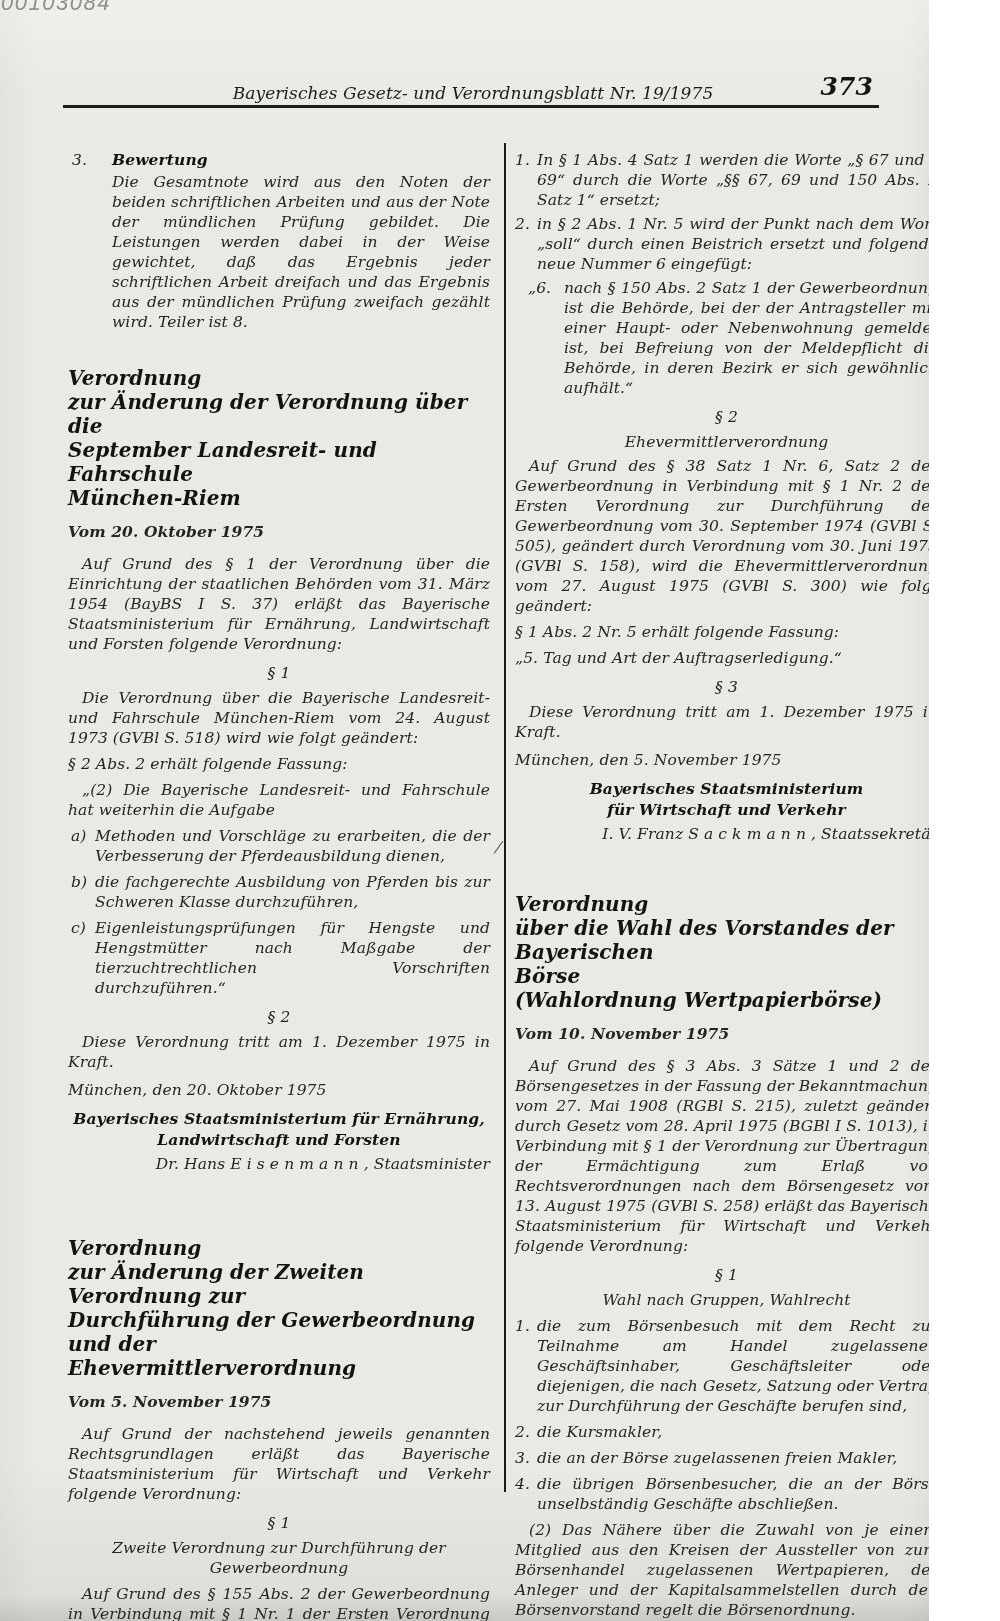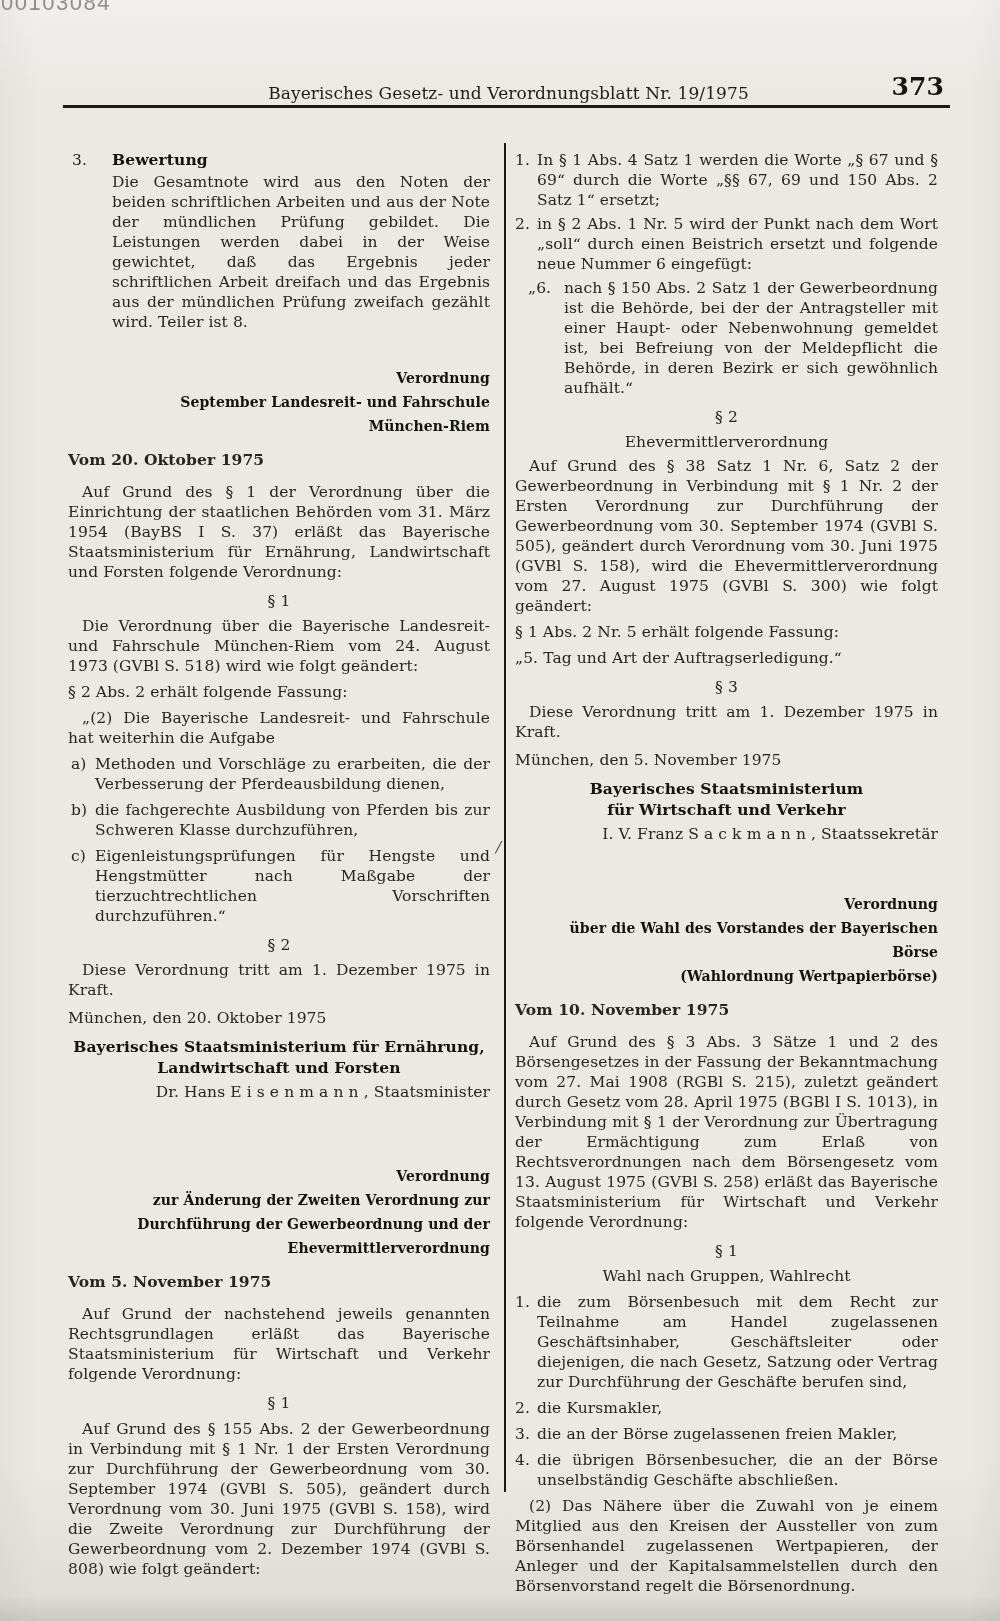--- a/index.html
+++ b/index.html
@@ -1,26 +1,27 @@
 <!DOCTYPE html>
 <html><head>
 <meta charset="utf-8">
 <style>
   html, body { margin:0; padding:0; }
   .page {
     position:relative;
-    width:1000px; height:1621px;
+    width:929px; height:1621px;
     background-color:#ebe9e4;
     background-image: linear-gradient(180deg, rgba(255,255,255,0.30) 0%, rgba(0,0,0,0) 6%, rgba(0,0,0,0) 90%, rgba(0,0,0,0.06) 100%),
                       linear-gradient(90deg, rgba(0,0,0,0.03) 0%, rgba(0,0,0,0) 4%, rgba(0,0,0,0) 97%, rgba(0,0,0,0.03) 100%);
     overflow:hidden;
     font-family:"DejaVu Serif", serif;
     font-size:15.5px;
     color:#26251f;
     letter-spacing:0.1px;
+    font-style:italic;
   }
   .stamp {
     position:absolute; top:-10px; left:1px;
     font-family:"Liberation Sans", sans-serif;
     font-size:22px; color:#8f8f8d; letter-spacing:1.5px;
   }
   .journal-title {
     position:absolute; top:83px; left:65px; right:48px;
     text-align:center; font-size:17px; color:#1e1d19;
   }
@@ -43,21 +44,21 @@
   .bottom-shade {
     position:absolute; left:0; right:0; bottom:0; height:26px;
     background:linear-gradient(180deg, rgba(0,0,0,0) 0%, rgba(60,58,52,0.12) 100%);
   }
   .col { position:absolute; line-height:20px; }
   .col.left  { left:68px;  top:150px; width:422px; }
   .col.right { left:515px; top:150px; width:423px; }
 
   .para { text-align:justify; text-indent:14px; }
   .flush { text-align:left; }
-  .h-title { text-align:right; font-weight:bold; font-size:14px; line-height:24px; color:#14130f; }
+  .h-title { text-align:left; font-weight:bold; font-size:20px; line-height:24px; color:#14130f; }
   .h-date  { text-align:left; font-weight:bold; font-size:15.5px; }
   .sec-head { text-align:center; margin:9px 0 5px; }
   .sec-sub  { text-align:center; }
   .place { text-align:left; }
   .ministry { text-align:center; font-weight:bold; line-height:21px; color:#14130f; }
   .sig { text-align:right; }
 
   .hang { position:relative; padding-left:22px; text-align:justify; }
   .hang > .lbl { position:absolute; left:0; top:0; }
   .col.left .hang { padding-left:27px; }
@@ -91,20 +92,21 @@
 
   <div class="col left">
 
     <div class="item3">
       <span class="num">3.</span>
       <div class="ttl">Bewertung</div>
       <div class="bdy">Die Gesamtnote wird aus den Noten der beiden schriftlichen Arbeiten und aus der Note der mündlichen Prüfung gebildet. Die Leistungen werden dabei in der Weise gewichtet, daß das Ergebnis jeder schriftlichen Arbeit dreifach und das Ergebnis aus der mündlichen Prüfung zweifach gezählt wird. Teiler ist 8.</div>
     </div>
 
     <div class="h-title g34">Verordnung</div>
+    <div class="h-title">zur Änderung der Verordnung über die</div>
     <div class="h-title">September Landesreit- und Fahrschule</div>
     <div class="h-title">München-Riem</div>
     <div class="h-date g12">Vom 20. Oktober 1975</div>
 
     <div class="para g12">Auf Grund des § 1 der Verordnung über die Einrichtung der staatlichen Behörden vom 31. März 1954 (BayBS I S. 37) erläßt das Bayerische Staatsministerium für Ernährung, Landwirtschaft und Forsten folgende Verordnung:</div>
     <div class="sec-head">§ 1</div>
     <div class="para">Die Verordnung über die Bayerische Landesreit- und Fahrschule München-Riem vom 24. August 1973 (GVBl S. 518) wird wie folgt geändert:</div>
     <div class="flush g6">§ 2 Abs. 2 erhält folgende Fassung:</div>
     <div class="para g6">„(2) Die Bayerische Landesreit- und Fahrschule hat weiterhin die Aufgabe</div>
 
@@ -129,20 +131,21 @@
     <div class="sig g4">Dr. Hans E i s e n m a n n , Staatsminister</div>
 
     <div class="h-title g62">Verordnung</div>
     <div class="h-title">zur Änderung der Zweiten Verordnung zur</div>
     <div class="h-title">Durchführung der Gewerbeordnung und der</div>
     <div class="h-title">Ehevermittlerverordnung</div>
     <div class="h-date g12">Vom 5. November 1975</div>
 
     <div class="para g12">Auf Grund der nachstehend jeweils genannten Rechtsgrundlagen erläßt das Bayerische Staatsministerium für Wirtschaft und Verkehr folgende Verordnung:</div>
     <div class="sec-head">§ 1</div>
+    <div class="sec-sub">Zweite Verordnung zur Durchführung der Gewerbeordnung</div>
     <div class="para g6">Auf Grund des § 155 Abs. 2 der Gewerbeordnung in Verbindung mit § 1 Nr. 1 der Ersten Verordnung zur Durchführung der Gewerbeordnung vom 30. September 1974 (GVBl S. 505), geändert durch Verordnung vom 30. Juni 1975 (GVBl S. 158), wird die Zweite Verordnung zur Durchführung der Gewerbeordnung vom 2. Dezember 1974 (GVBl S. 808) wie folgt geändert:</div>
 
   </div>
 
   <div class="col right">
 
     <div class="hang">
       <span class="lbl">1.</span>
       <span>In § 1 Abs. 4 Satz 1 werden die Worte „§ 67 und § 69“ durch die Worte „§§ 67, 69 und 150 Abs. 2 Satz 1“ ersetzt;</span>
     </div>

